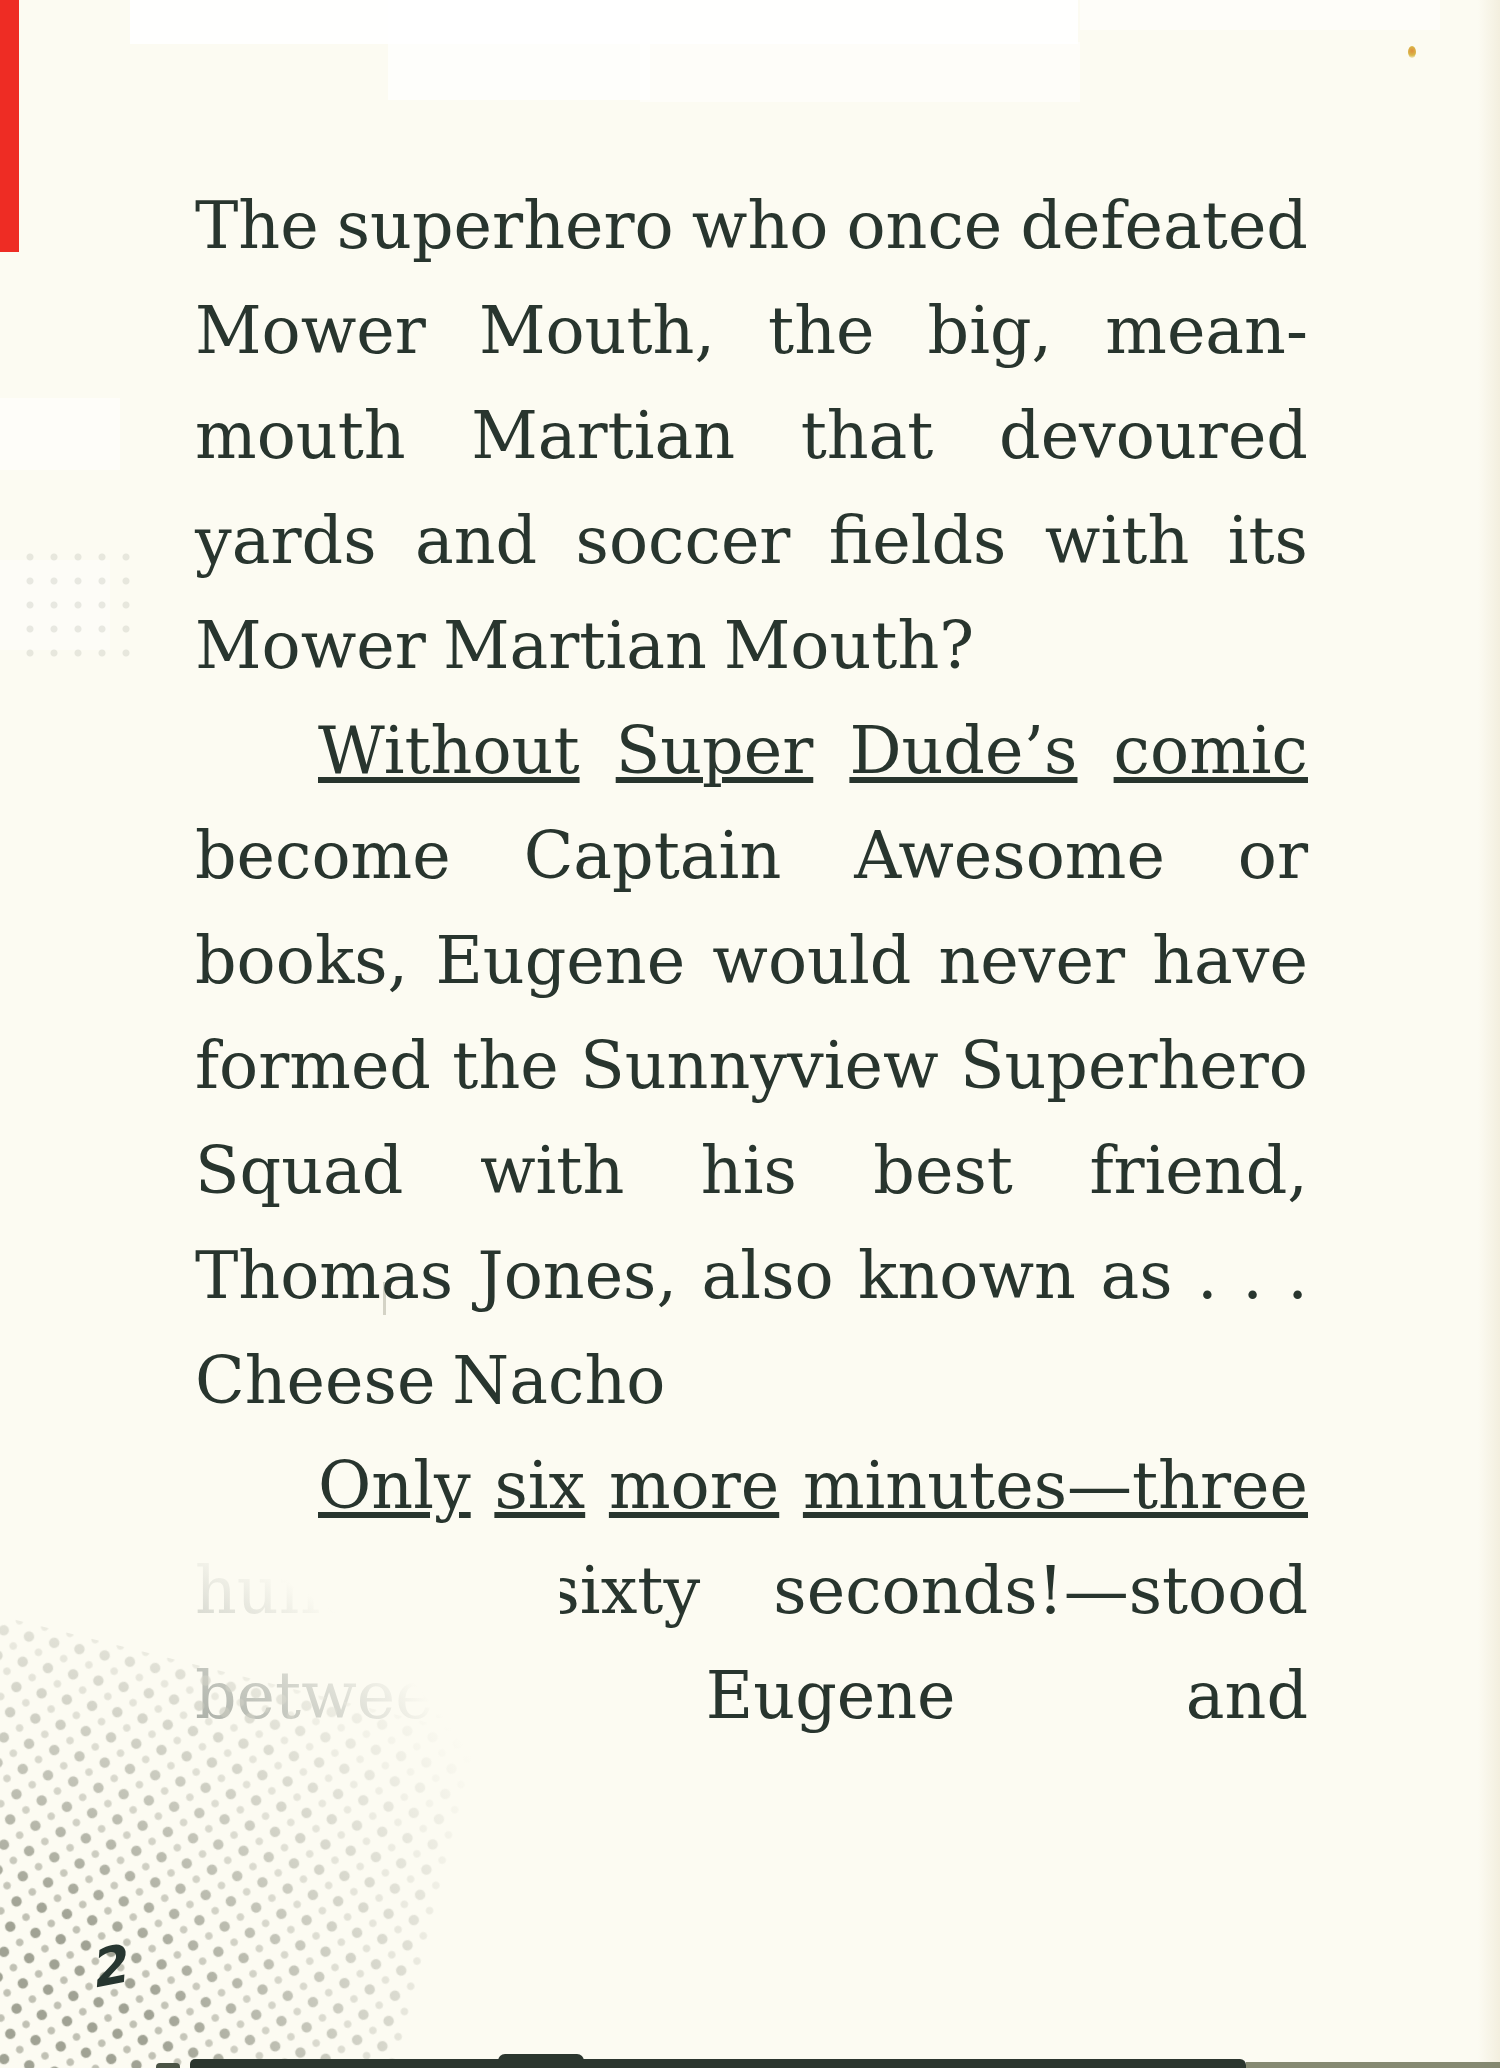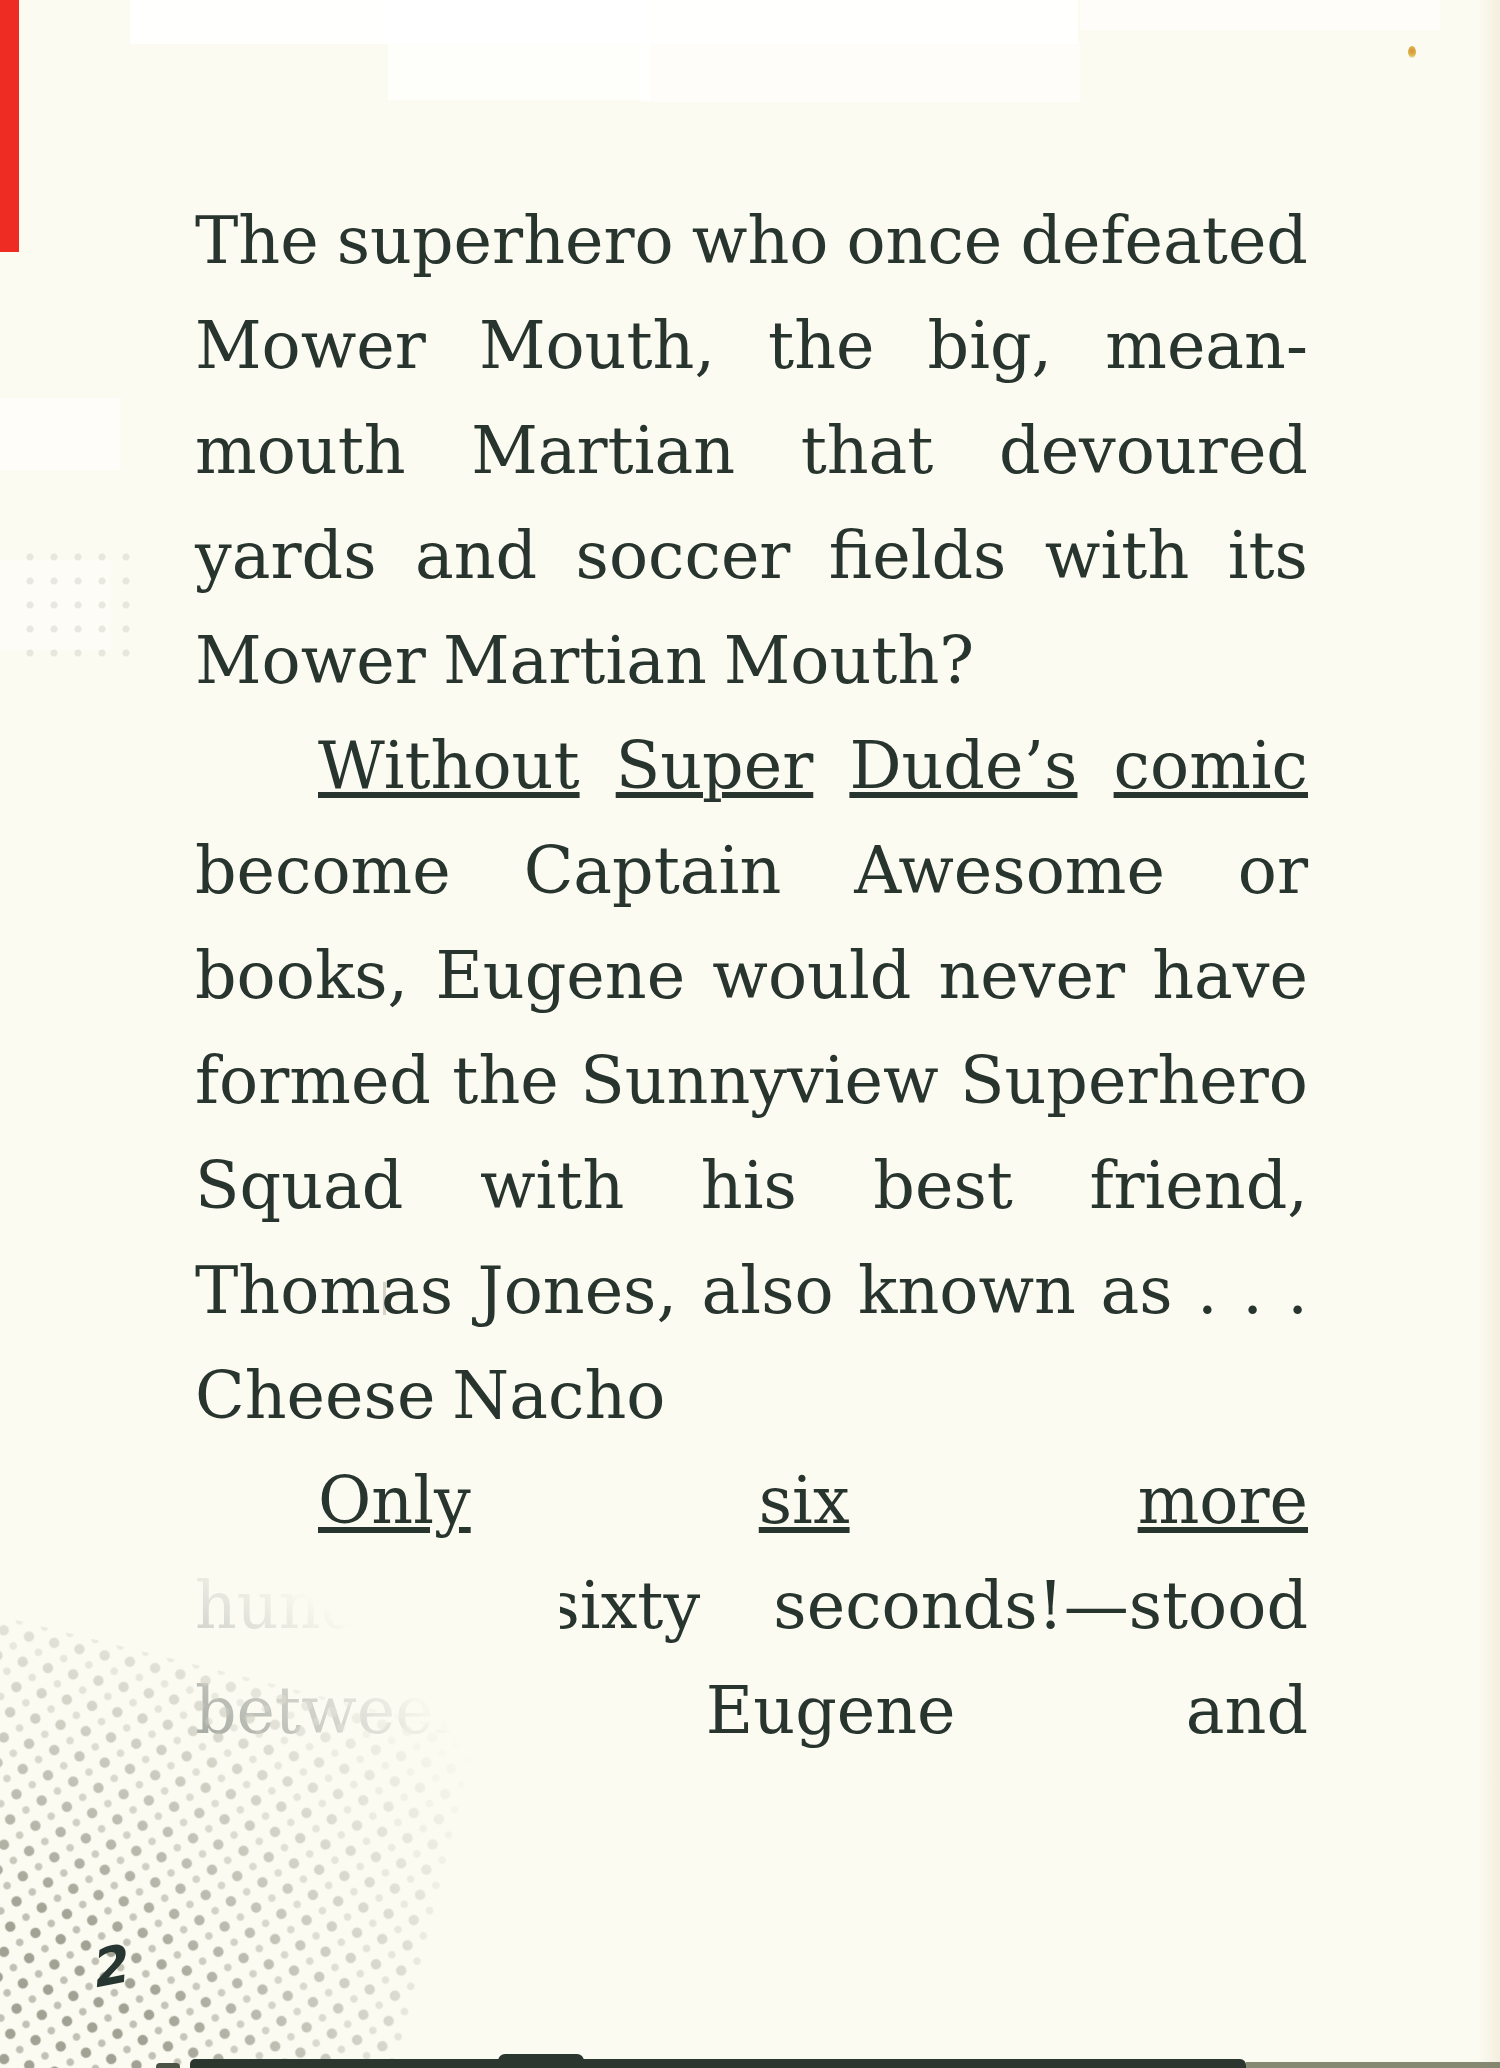--- a/index.html
+++ b/index.html
@@ -24,21 +24,21 @@
   
   #red-strip{position:absolute;left:0;top:0;width:19px;height:252px;background:#ee2c24;}
   
   #yellow-fleck{position:absolute;left:1408px;top:46px;width:8px;height:12px;border-radius:50%;
     background:radial-gradient(circle at 50% 40%,#de8f3c 0%,#d9b84a 55%,rgba(217,184,74,0) 100%);}
   
   #text-block{
     position:absolute;left:195px;top:188px;width:1113px;
     font-size:65px;color:#28352e;
   }
-  .line{height:105px;display:flex;align-items:center;justify-content:space-between;flex-wrap:nowrap;}
+  .line{height:105px;display:flex;align-items:flex-start;justify-content:space-between;flex-wrap:nowrap;}
   .line span{flex:0 0 auto;white-space:pre;}
   .line.short{justify-content:flex-start;column-gap:17px;}
   .line.indent{padding-left:123px;text-decoration:underline;}
   
   #page-number{
     position:absolute;left:94px;top:1936px;
     font-family:"DejaVu Sans","Liberation Sans",sans-serif;
     font-weight:700;font-style:italic;font-size:52px;color:#273630;
     transform:rotate(-11deg) skewX(-4deg);
   }
@@ -170,20 +170,21 @@
         <span>.</span>
       </div>
       <div class="line short">
         <span>Cheese</span>
         <span>Nacho</span>
       </div>
       <div class="line indent">
         <span>Only</span>
         <span>six</span>
         <span>more</span>
+        <span>minutes—three</span>
       </div>
       <div class="line">
         <span>hundred</span>
         <span>sixty</span>
         <span>seconds!—stood</span>
       </div>
       <div class="line">
         <span>between</span>
         <span>Eugene</span>
         <span>and</span>

